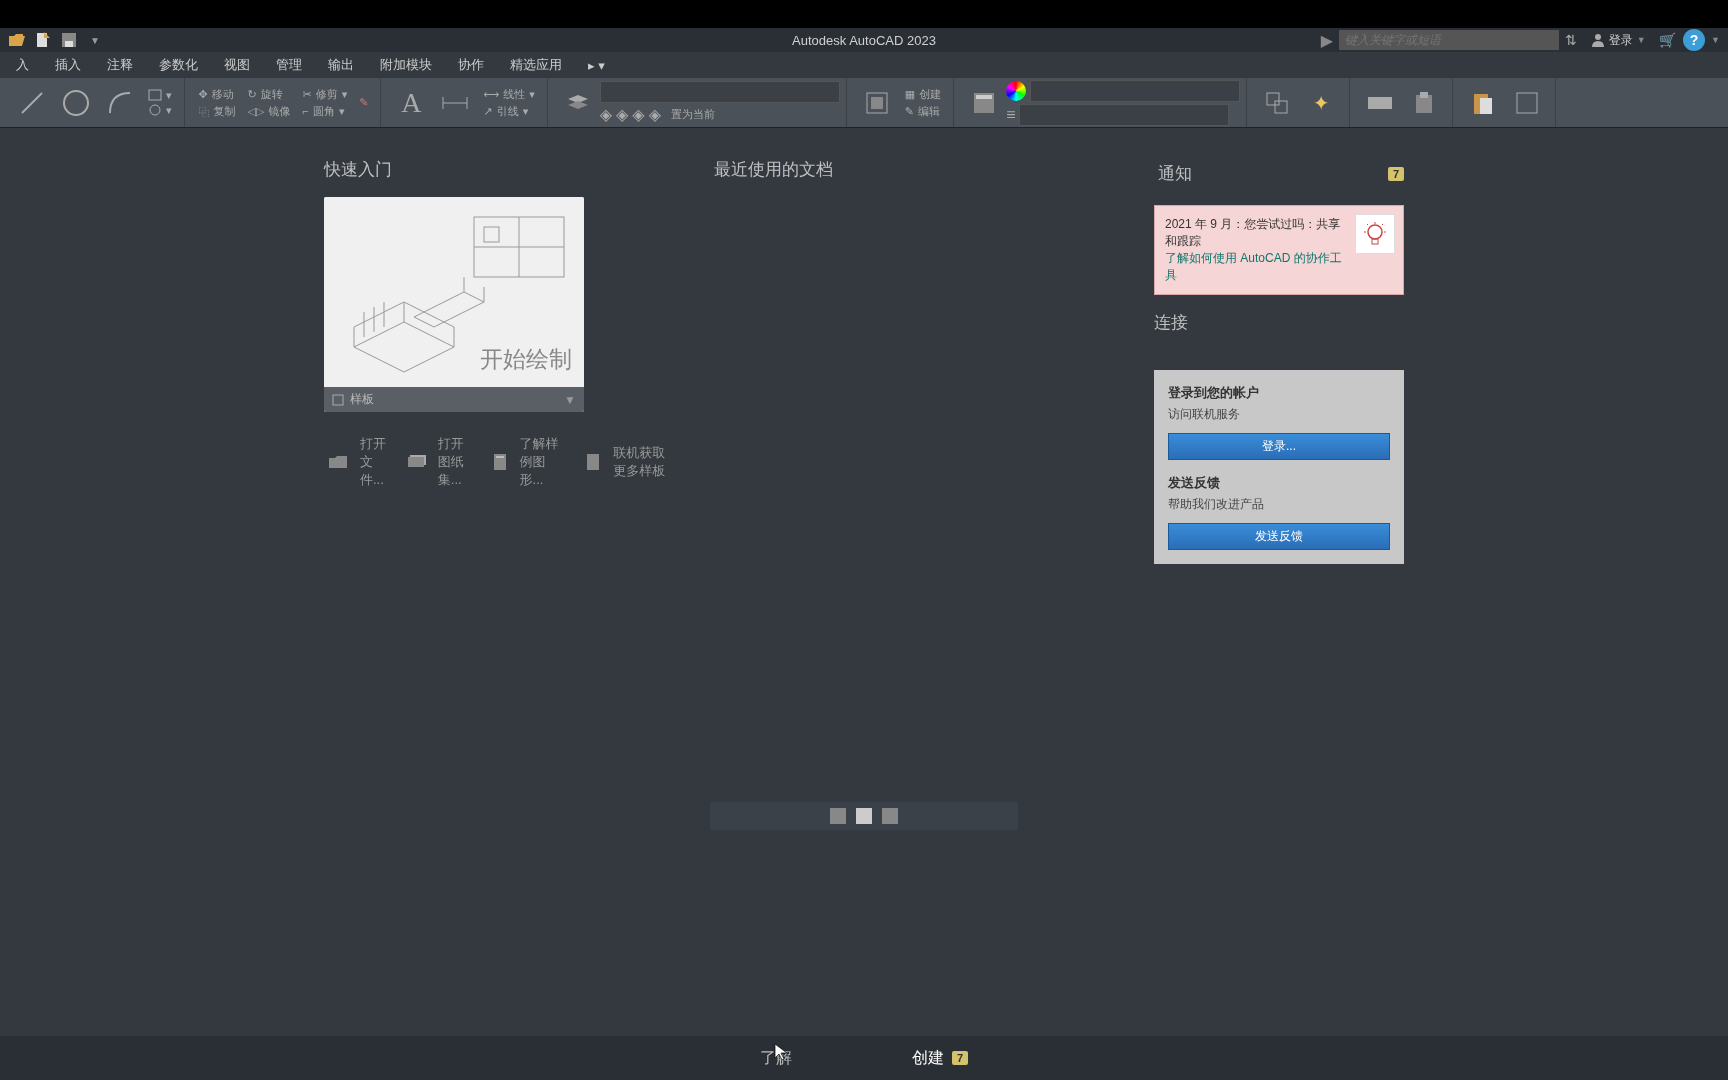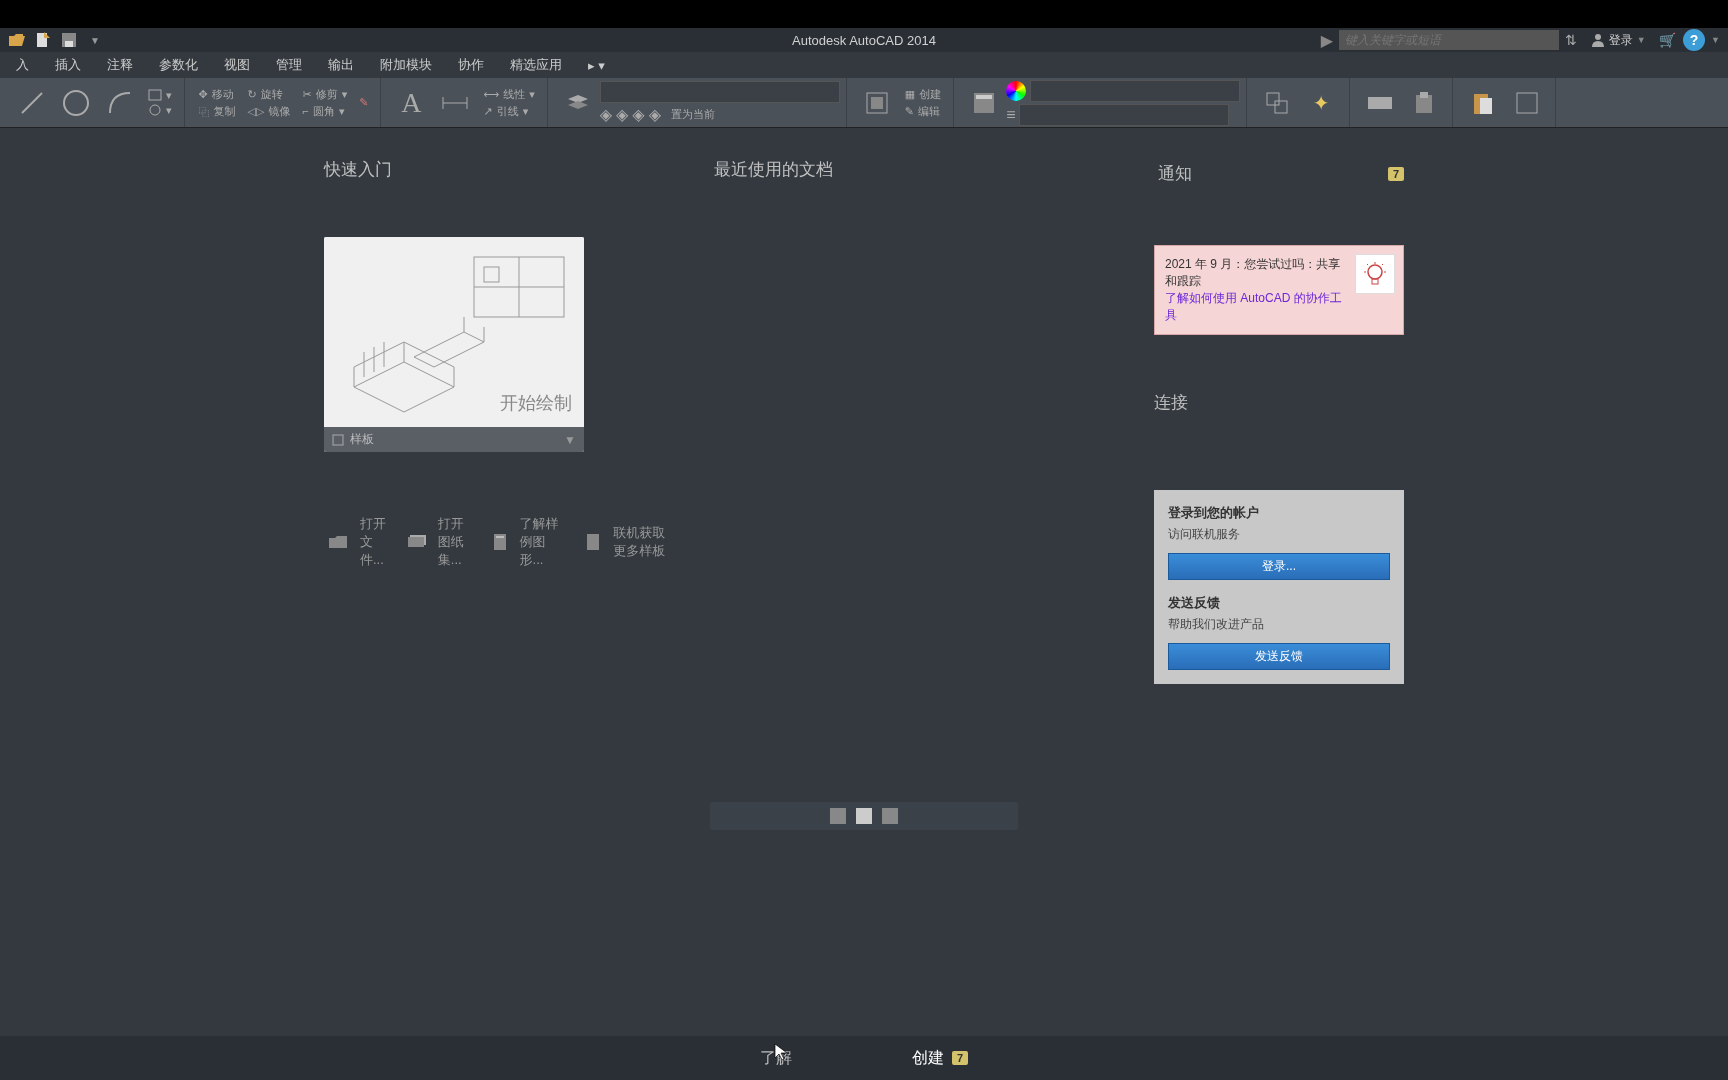--- a/index.html
+++ b/index.html
@@ -29,43 +29,43 @@
 .ribbon-stack { display: flex; flex-direction: column; justify-content: center; height: 100%; }
 .ribbon-icon { width: 32px; height: 32px; display: flex; align-items: center; justify-content: center; }
 .ribbon-dropdown { background: #3a4046; border: 1px solid #555; height: 22px; min-width: 100px; }
 .ribbon-dropdown.wide { min-width: 240px; }
 .color-wheel { width: 20px; height: 20px; border-radius: 50%; background: conic-gradient(red, yellow, lime, cyan, blue, magenta, red); }
 
 
 .content { position: absolute; top: 100px; left: 0; right: 0; bottom: 60px; background: #33393f; padding: 30px 0 0 0; display: flex; justify-content: center; }
 .content-inner { width: 100%; max-width: 1200px; padding: 0 60px; display: flex; gap: 40px; }
 
-.col { display: flex; flex-direction: column; gap: 40px; }
+.col { display: flex; flex-direction: column; }
 .col-left { width: 350px; }
 .col-mid { flex: 1; }
 .col-right { width: 250px; }
 
 .section-title { color: #c0c0c0; font-size: 17px; font-weight: normal; margin-bottom: 16px; }
 
 
 .start-card { width: 260px; background: #e8e8e8; border-radius: 2px; overflow: hidden; }
 .start-img { width: 100%; height: 190px; background: #f0f0f0; position: relative; display: flex; align-items: flex-end; justify-content: flex-end; padding: 12px; }
-.start-img-text { color: #888; font-size: 18px; font-weight: normal; }
+.start-img-text { color: #888; font-size: 23px; font-weight: normal; }
 .start-footer { background: #5a5f66; color: #bbb; padding: 4px 8px; font-size: 12px; display: flex; align-items: center; gap: 6px; }
 .start-footer .drop { margin-left: auto; color: #999; }
 
 .link-list { margin-top: 20px; display: flex; flex-direction: row; gap: 10px; }
 .link-item { display: flex; align-items: center; gap: 12px; color: #999; font-size: 13px; padding: 3px 4px; }
 .link-icon { width: 24px; height: 20px; display: flex; align-items: center; justify-content: center; }
 
 
 .notif-header { display: flex; align-items: center; gap: 8px; margin-bottom: 16px; }
 .badge { background: #d4c36a; color: #333; font-size: 11px; padding: 1px 5px; border-radius: 2px; font-weight: bold; }
 .notif-card { background: #f5d5d5; border: 1px solid #d8a8a8; padding: 10px; font-size: 12px; color: #333; position: relative; margin-bottom: 16px; }
-.notif-card .notif-link { color: #6d28d9; }
+.notif-card .notif-link { color: #0f766e; }
 .notif-bulb { position: absolute; right: 8px; top: 8px; width: 40px; height: 40px; background: #fff; border: 1px solid #ddd; display: flex; align-items: center; justify-content: center; }
 
 .panel { background: #c8c8c8; padding: 14px; color: #333; font-size: 13px; margin-top: 20px; }
 .panel-title { font-weight: bold; margin-bottom: 4px; }
 .panel-sub { font-size: 12px; color: #444; margin-bottom: 10px; }
 .panel-btn { display: block; width: 100%; background: linear-gradient(#3a8dd8, #2a6db8); color: #fff; border: 1px solid #1a5a9a; padding: 4px; text-align: center; font-size: 12px; cursor: pointer; }
 .panel-section { margin-top: 14px; }
 
 
 .bottom-tabs { position: absolute; bottom: 0; left: 0; right: 0; height: 44px; background: #2a2f35; display: flex; align-items: center; justify-content: center; gap: 120px; }
@@ -102,21 +102,21 @@
           </svg>
         </span>
       <span class="qat-icon">
           <svg width="16" height="16" viewBox="0 0 16 16">
             <rect fill="#888" x="1" y="1" width="14" height="14"></rect>
             <rect fill="#ddd" x="4" y="9" width="8" height="6"></rect>
           </svg>
         </span>
       <span class="qat-icon" style="color:#999;font-size:10px;">▼</span>
     </div>
-    <div class="titlebar-title">Autodesk AutoCAD 2014</div>
+    <div class="titlebar-title">Autodesk AutoCAD 2023</div>
     <div class="titlebar-right">
       <span style="color:#888;">▶</span>
       <input class="search-box" placeholder="键入关键字或短语" style="">
       <span style="color:#aaa;font-size:14px;">⇅</span>
       <div class="login-btn">
         <svg width="14" height="14" viewBox="0 0 14 14">
             <circle fill="#aaa" cx="7" cy="4" r="3"></circle>
             <path fill="#aaa" d="M1 14 Q1 8 7 8 Q13 8 13 14 Z"></path>
           </svg>
         <span>登录</span>

